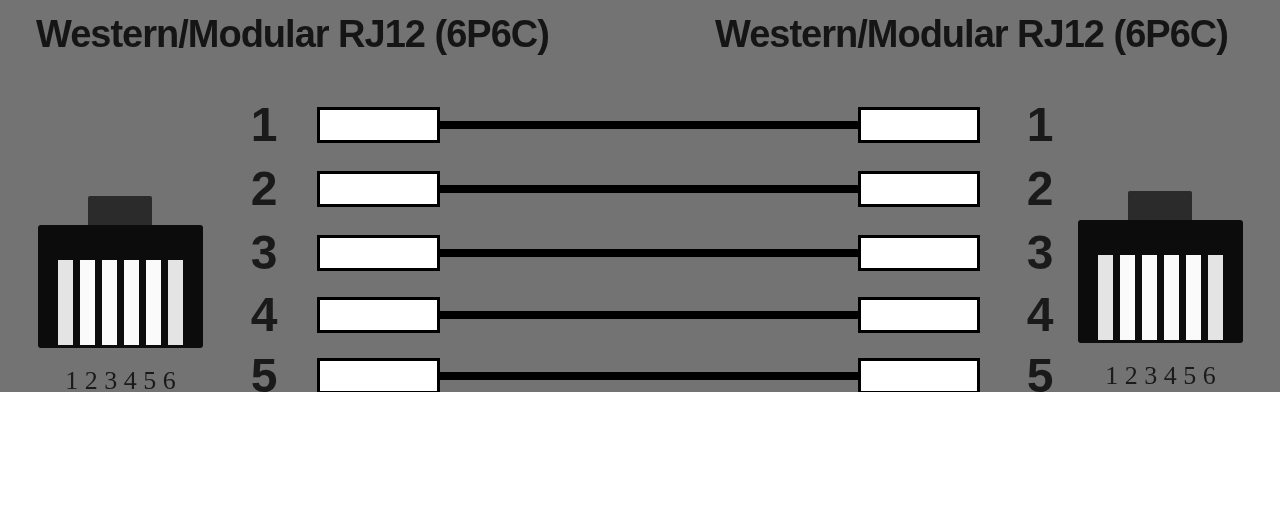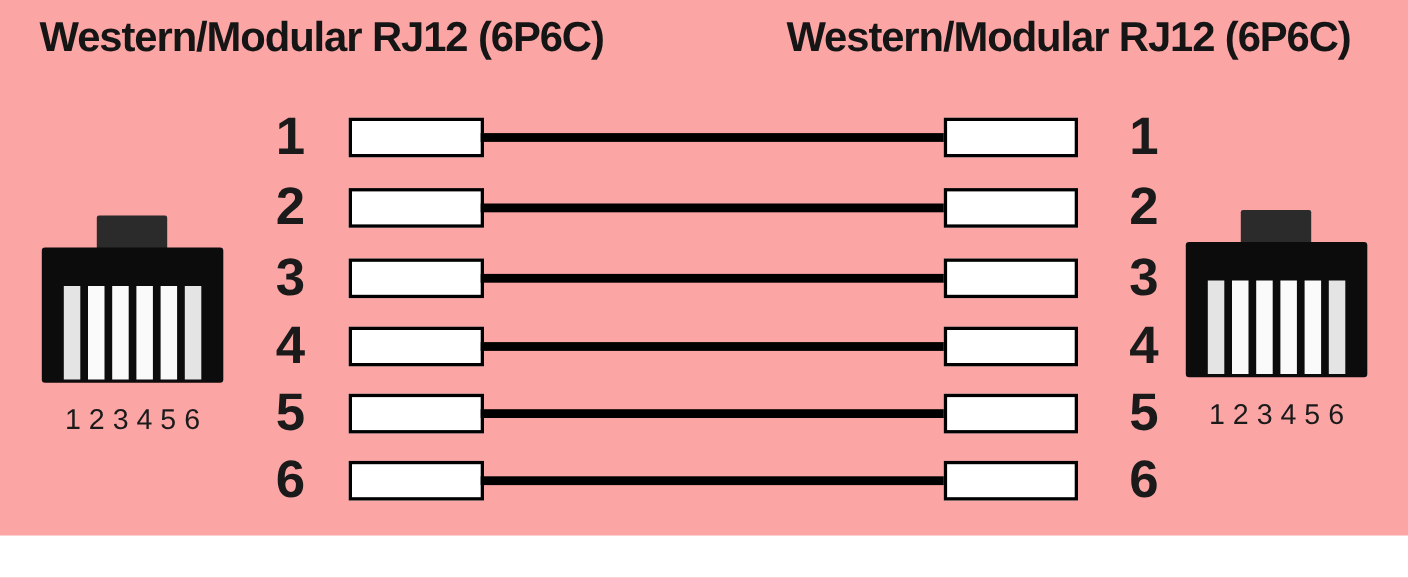--- a/index.html
+++ b/index.html
@@ -3,22 +3,22 @@
 <meta charset="utf-8">
 <style>
   html, body {
     margin: 0;
     padding: 0;
     background: #ffffff;
   }
   .stage {
     position: relative;
     width: 1280px;
-    height: 487px;
-    background: #fca5a5;
+    height: 392px;
+    background: #737373;
     font-family: "Liberation Sans", "DejaVu Sans", sans-serif;
     color: #151515;
     overflow: hidden;
   }
 
   
   .conn-title {
     position: absolute;
     top: 13px;
     font-size: 38px;
@@ -67,20 +67,21 @@
     width: 424px;
     height: 8px;
     background: #000000;
   }
 
   
   .jack {
     position: absolute;
     width: 165px;
     height: 200px;
+    font-family: Liberation Serif, serif;
   }
   .jack .tab {
     position: absolute;
     left: 50px;
     top: 0;
     width: 64px;
     height: 31px;
     background: #2b2b2b;
     border-radius: 2px 2px 0 0;
   }

